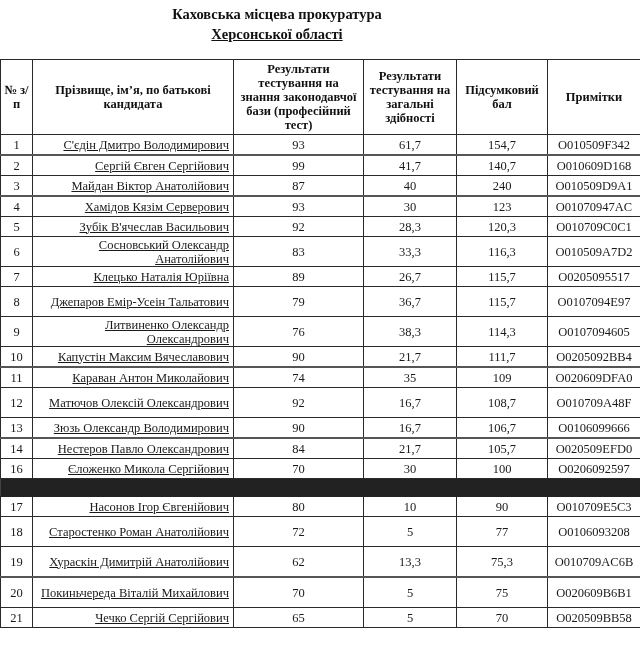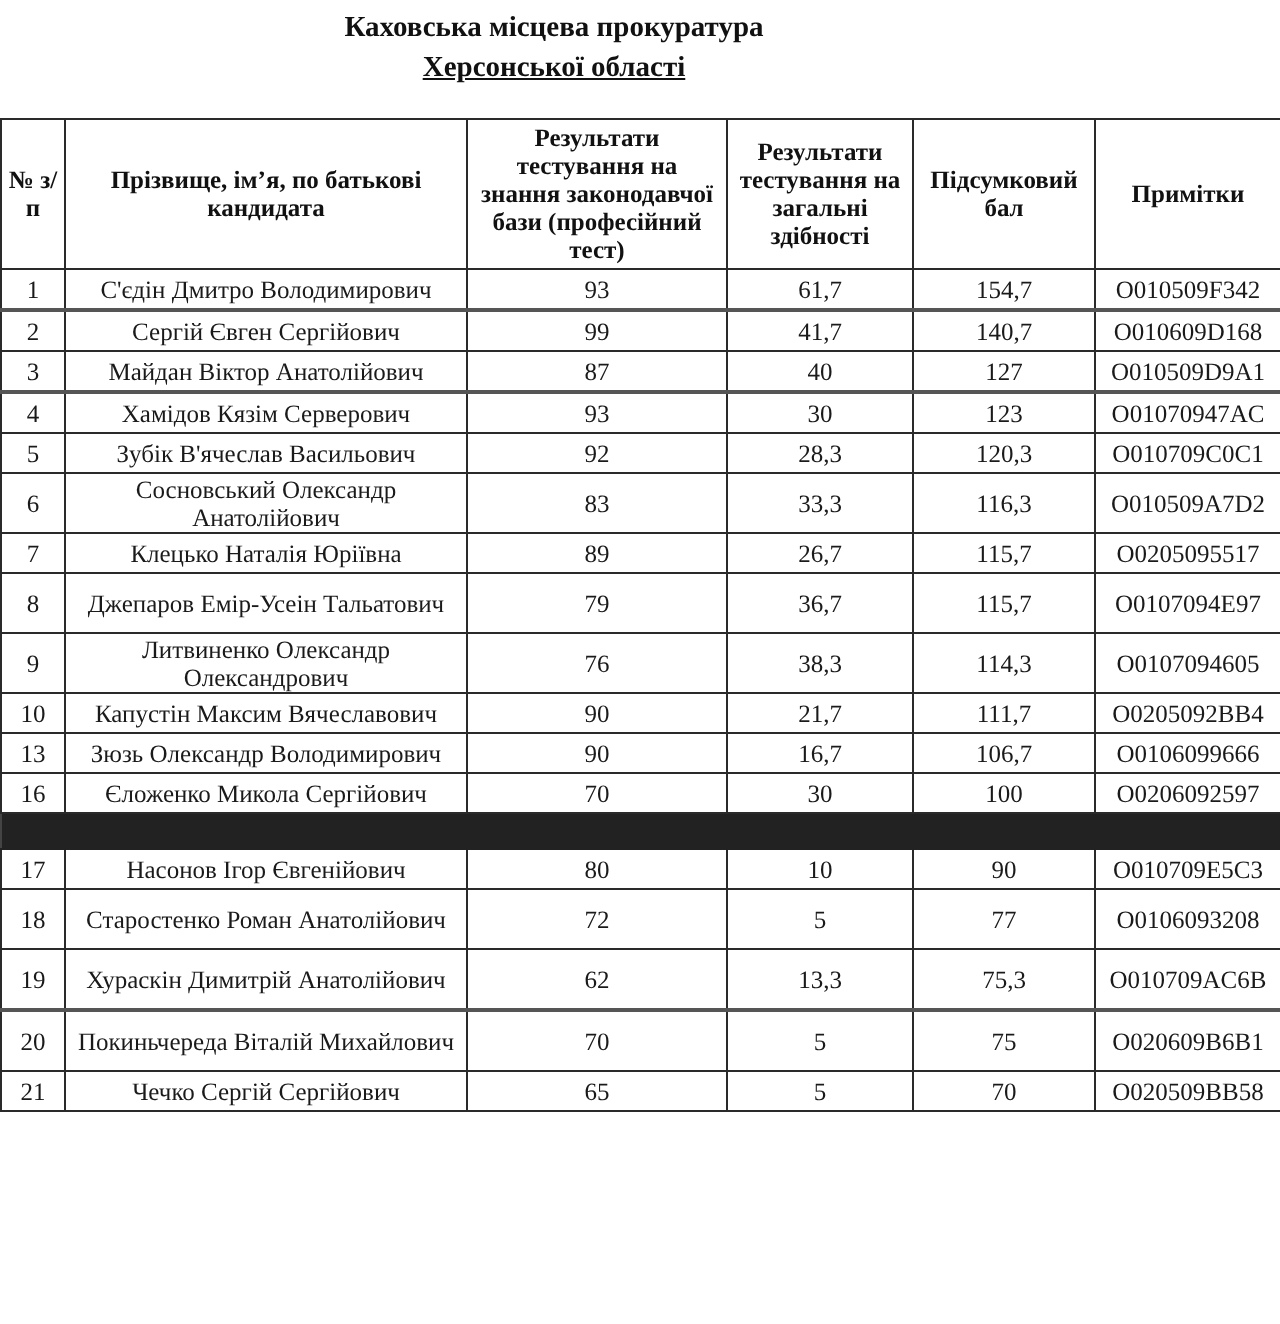--- a/index.html
+++ b/index.html
@@ -54,21 +54,21 @@
     color: #111;
   }
   col.c-num { width: 32px; }
   col.c-name { width: 201px; }
   col.c-prof { width: 130px; }
   col.c-gen { width: 93px; }
   col.c-total { width: 91px; }
   col.c-note { width: 93px; }
 
   td.num, td.center { text-align: center; }
-  td.name { text-align: center; padding-left: 6px; }
+  td.name { text-align: right; padding-left: 6px; text-decoration: underline; }
   tr.single td { height: 19px; }
   tr.double td { height: 29px; }
   tr.separator td {
     background: #222222;
     height: 17px;
     border-color: #222222;
     border-left: 1px solid #444;
   }
   tr.thick-top td { border-top: 2px solid #555; }
 </style>
@@ -112,21 +112,21 @@
         <td class="center">99</td>
         <td class="center">41,7</td>
         <td class="center">140,7</td>
         <td class="center">O010609D168</td>
       </tr>
       <tr class="single">
         <td class="num">3</td>
         <td class="name">Майдан Віктор Анатолійович</td>
         <td class="center">87</td>
         <td class="center">40</td>
-        <td class="center">127</td>
+        <td class="center">240</td>
         <td class="center">O010509D9A1</td>
       </tr>
       <tr class="single thick-top">
         <td class="num">4</td>
         <td class="name">Хамідов Кязім Серверович</td>
         <td class="center">93</td>
         <td class="center">30</td>
         <td class="center">123</td>
         <td class="center">O01070947AC</td>
       </tr>
@@ -171,27 +171,51 @@
         <td class="center">O0107094605</td>
       </tr>
       <tr class="single">
         <td class="num">10</td>
         <td class="name">Капустін Максим Вячеславович</td>
         <td class="center">90</td>
         <td class="center">21,7</td>
         <td class="center">111,7</td>
         <td class="center">O0205092BB4</td>
       </tr>
+      <tr class="single thick-top">
+        <td class="num">11</td>
+        <td class="name">Караван Антон Миколайович</td>
+        <td class="center">74</td>
+        <td class="center">35</td>
+        <td class="center">109</td>
+        <td class="center">O020609DFA0</td>
+      </tr>
+      <tr class="double">
+        <td class="num">12</td>
+        <td class="name">Матючов Олексій Олександрович</td>
+        <td class="center">92</td>
+        <td class="center">16,7</td>
+        <td class="center">108,7</td>
+        <td class="center">O010709A48F</td>
+      </tr>
       <tr class="single">
         <td class="num">13</td>
         <td class="name">Зюзь Олександр Володимирович</td>
         <td class="center">90</td>
         <td class="center">16,7</td>
         <td class="center">106,7</td>
         <td class="center">O0106099666</td>
+      </tr>
+      <tr class="single thick-top">
+        <td class="num">14</td>
+        <td class="name">Нестеров Павло Олександрович</td>
+        <td class="center">84</td>
+        <td class="center">21,7</td>
+        <td class="center">105,7</td>
+        <td class="center">O020509EFD0</td>
       </tr>
       <tr class="single">
         <td class="num">16</td>
         <td class="name">Єложенко Микола Сергійович</td>
         <td class="center">70</td>
         <td class="center">30</td>
         <td class="center">100</td>
         <td class="center">O0206092597</td>
       </tr>
     </tbody>

